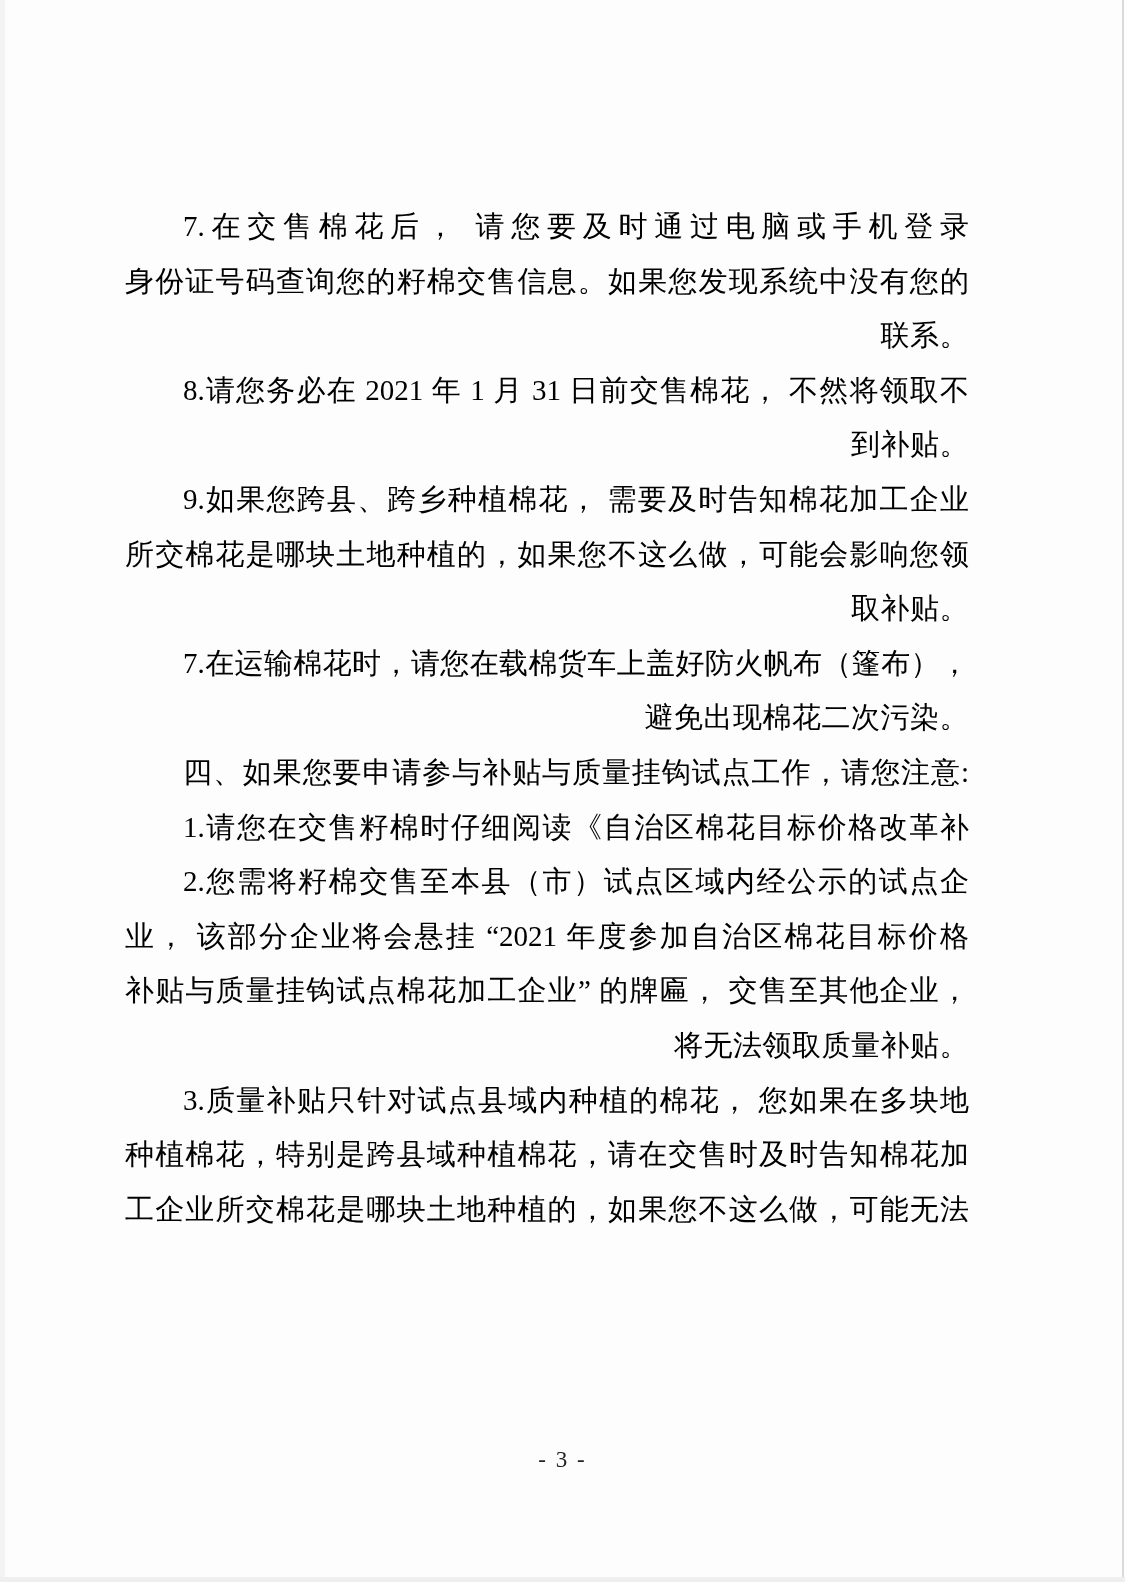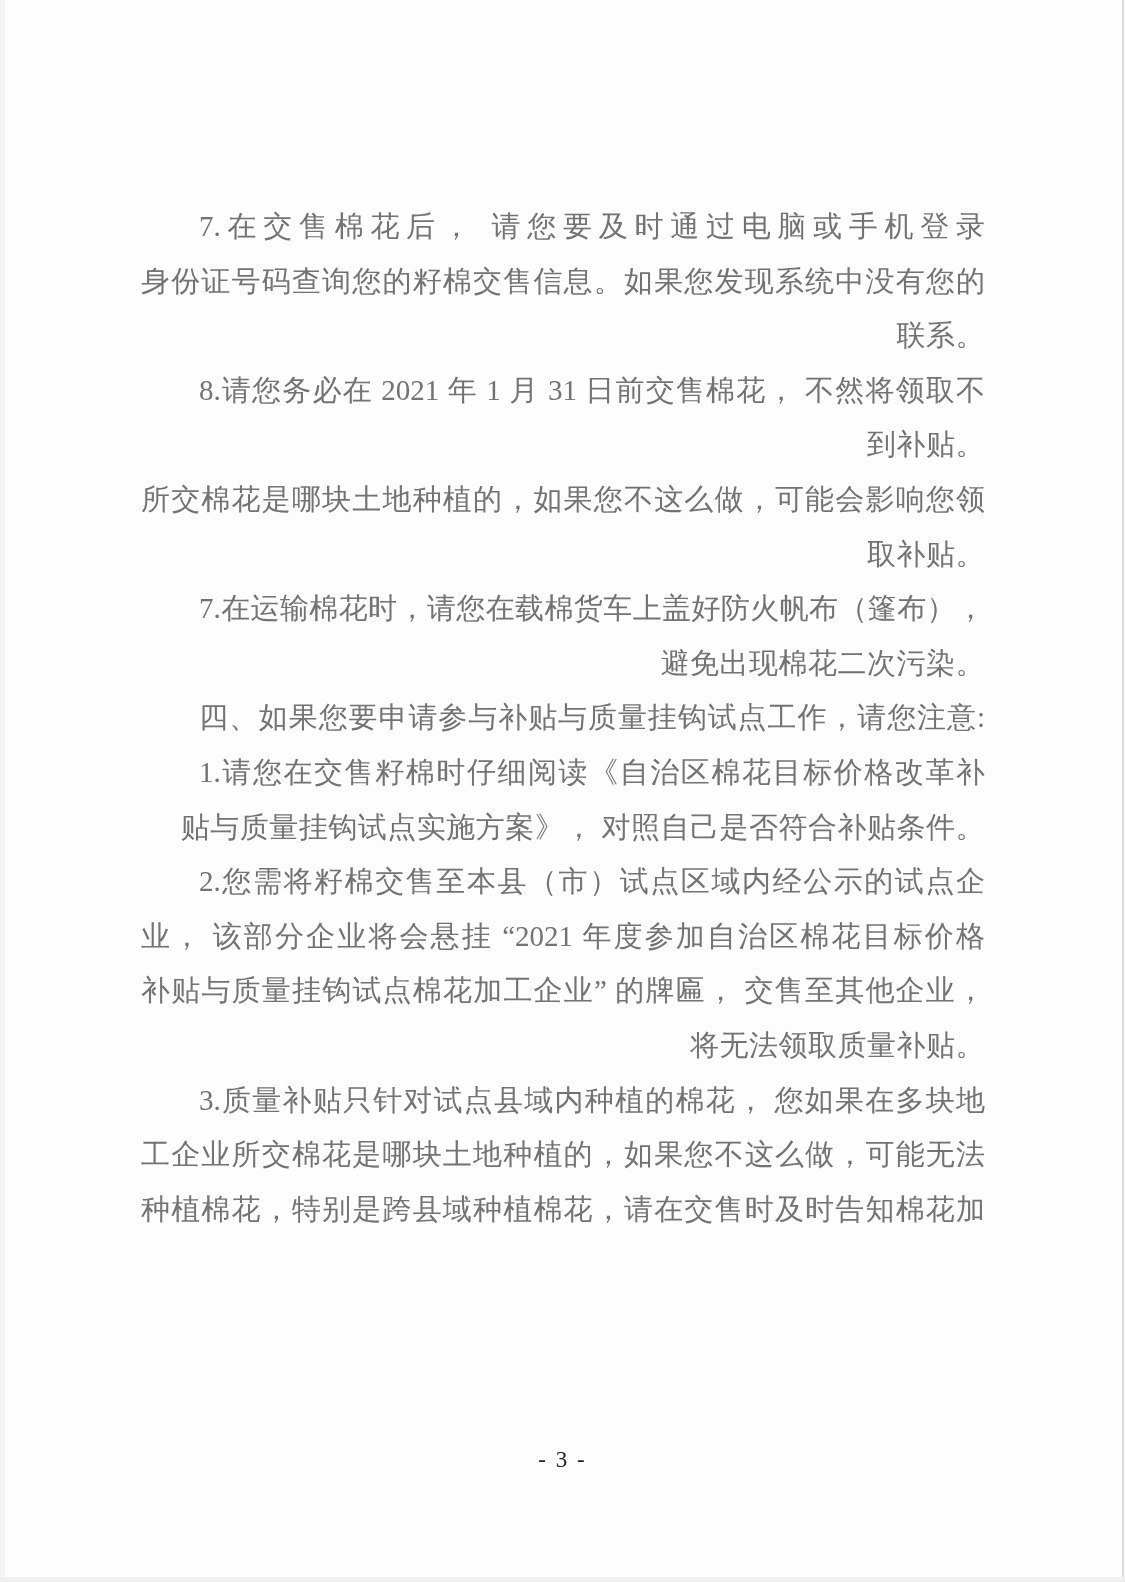--- a/index.html
+++ b/index.html
@@ -32,24 +32,24 @@
     background: #d9d9d9;
   }
   .edge-bottom {
     position: absolute;
     left: 0; bottom: 0;
     width: 100%; height: 5px;
     background: #efefef;
   }
   .doc-body {
     position: absolute;
-    left: 141px;
+    left: 125px;
     top: 199px;
     width: 844px;
-    color: #737373;
+    color: #000000;
   }
   .line {
     height: 54.6px;
     line-height: 54.6px;
     font-size: 29px;
     white-space: nowrap;
     text-align: right;
     letter-spacing: 0.5px;
   }
   .line.justify {
@@ -82,30 +82,30 @@
   <div class="edge-left"></div>
   <div class="edge-right"></div>
   <div class="edge-bottom"></div>
 
   <div class="doc-body">
       <div class="line justify indent">7.在交售棉花后， 请您要及时通过电脑或手机登录</div>
       <div class="line justify">身份证号码查询您的籽棉交售信息。如果您发现系统中没有您的</div>
       <div class="line">联系。</div>
       <div class="line justify indent">8.请您务必在 2021 年 1 月 31 日前交售棉花， 不然将领取不</div>
       <div class="line">到补贴。</div>
+      <div class="line justify indent">9.如果您跨县、跨乡种植棉花， 需要及时告知棉花加工企业</div>
       <div class="line justify">所交棉花是哪块土地种植的，如果您不这么做，可能会影响您领</div>
       <div class="line">取补贴。</div>
       <div class="line justify indent">7.在运输棉花时，请您在载棉货车上盖好防火帆布（篷布），</div>
       <div class="line">避免出现棉花二次污染。</div>
       <div class="line justify indent">四、如果您要申请参与补贴与质量挂钩试点工作，请您注意:</div>
       <div class="line justify indent">1.请您在交售籽棉时仔细阅读《自治区棉花目标价格改革补</div>
-      <div class="line">贴与质量挂钩试点实施方案》， 对照自己是否符合补贴条件。</div>
       <div class="line justify indent">2.您需将籽棉交售至本县（市）试点区域内经公示的试点企</div>
       <div class="line justify">业， 该部分企业将会悬挂 “2021 年度参加自治区棉花目标价格</div>
       <div class="line justify">补贴与质量挂钩试点棉花加工企业” 的牌匾， 交售至其他企业，</div>
       <div class="line">将无法领取质量补贴。</div>
       <div class="line justify indent">3.质量补贴只针对试点县域内种植的棉花， 您如果在多块地</div>
+      <div class="line justify">种植棉花，特别是跨县域种植棉花，请在交售时及时告知棉花加</div>
       <div class="line justify">工企业所交棉花是哪块土地种植的，如果您不这么做，可能无法</div>
-      <div class="line justify">种植棉花，特别是跨县域种植棉花，请在交售时及时告知棉花加</div>
     </div>
 
   <div class="footer">- 3 -</div>
 </div>
 
 </body></html>

